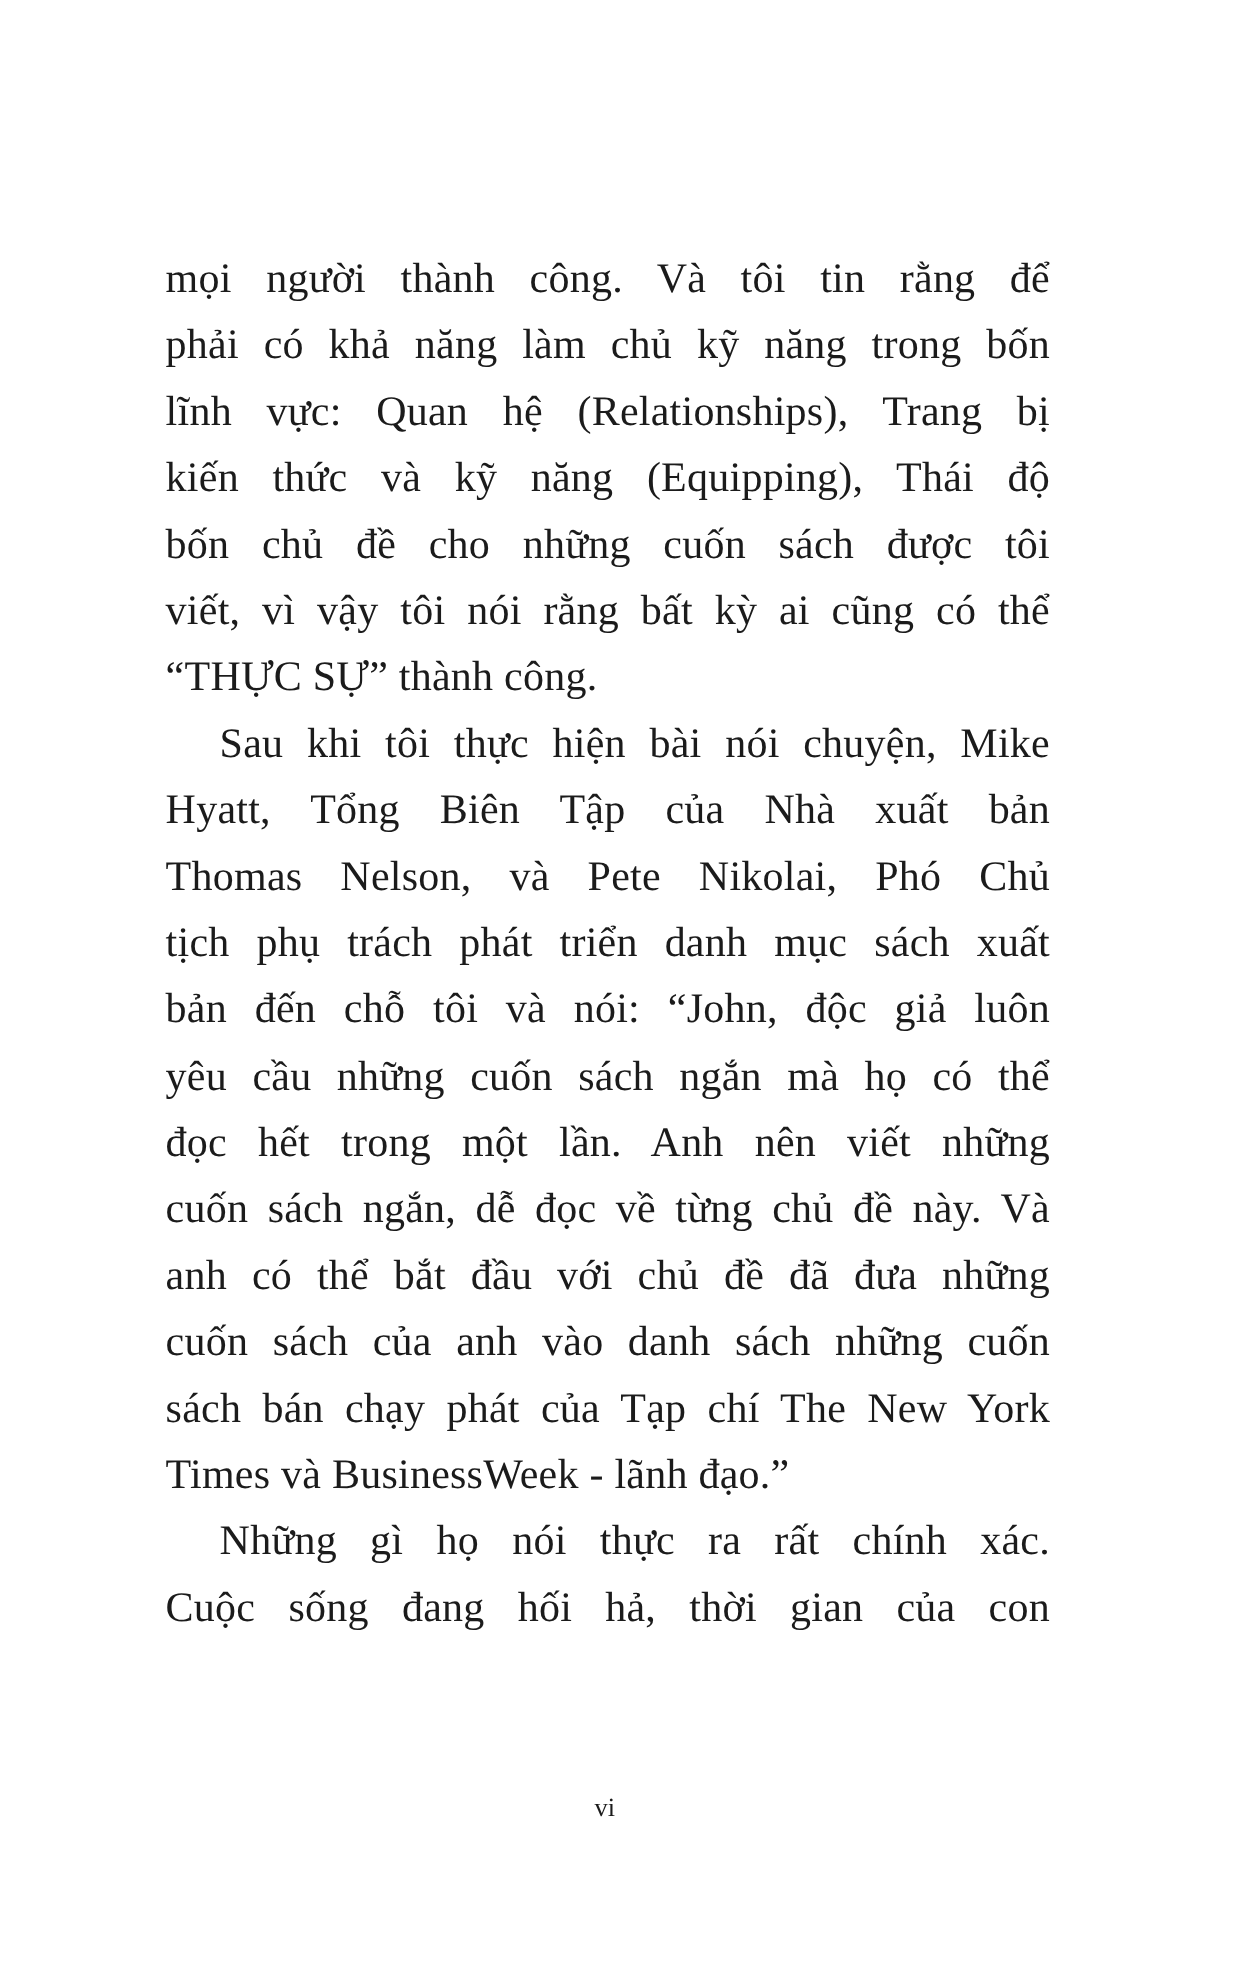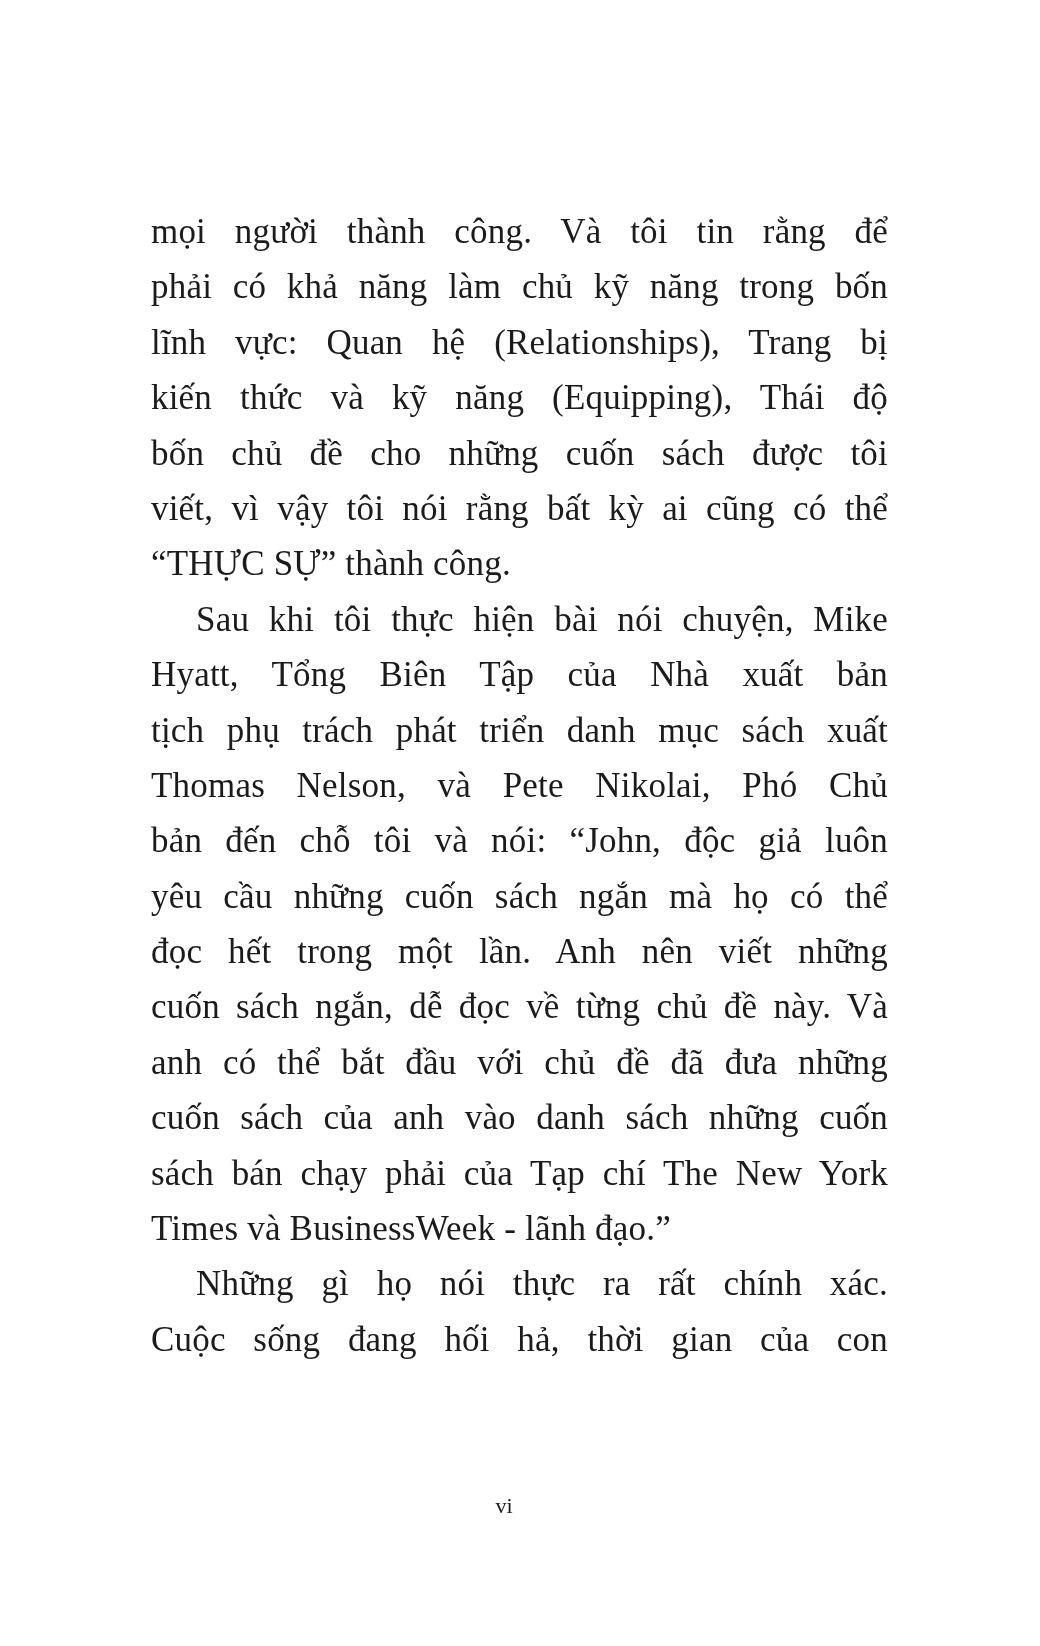--- a/index.html
+++ b/index.html
@@ -11,21 +11,21 @@
     position: relative;
     width: 1040px;
     height: 1646px;
     background: #ffffff;
     overflow: hidden;
     font-family: "Liberation Serif", serif;
     color: #1b1b1b;
   }
   .text-block {
     position: absolute;
-    left: 151px;
+    left: 138px;
     top: 204px;
     width: 737px;
   }
   .line {
     margin: 0;
     padding: 0;
     font-size: 35px;
     line-height: 55.4px;
     height: 55.4px;
     letter-spacing: 0.2px;
@@ -61,27 +61,27 @@
   <main class="text-block">
     <p class="line">mọi người thành công. Và tôi tin rằng để</p>
     <p class="line">phải có khả năng làm chủ kỹ năng trong bốn</p>
     <p class="line">lĩnh vực: Quan hệ (Relationships), Trang bị</p>
     <p class="line">kiến thức và kỹ năng (Equipping), Thái độ</p>
     <p class="line">bốn chủ đề cho những cuốn sách được tôi</p>
     <p class="line">viết, vì vậy tôi nói rằng bất kỳ ai cũng có thể</p>
     <p class="line para-end">“THỰC SỰ” thành công.</p>
     <p class="line indent">Sau khi tôi thực hiện bài nói chuyện, Mike</p>
     <p class="line">Hyatt, Tổng Biên Tập của Nhà xuất bản</p>
+    <p class="line">Thomas Nelson, và Pete Nikolai, Phó Chủ</p>
     <p class="line">tịch phụ trách phát triển danh mục sách xuất</p>
-    <p class="line">Thomas Nelson, và Pete Nikolai, Phó Chủ</p>
     <p class="line">bản đến chỗ tôi và nói: “John, độc giả luôn</p>
     <p class="line">yêu cầu những cuốn sách ngắn mà họ có thể</p>
     <p class="line">đọc hết trong một lần. Anh nên viết những</p>
     <p class="line">cuốn sách ngắn, dễ đọc về từng chủ đề này. Và</p>
     <p class="line">anh có thể bắt đầu với chủ đề đã đưa những</p>
     <p class="line">cuốn sách của anh vào danh sách những cuốn</p>
-    <p class="line"><span>sách bán chạy phải của Tạp chí </span><span class="italic">The New York</span></p>
+    <p class="line"><span>sách bán chạy phát của Tạp chí </span><span class="italic">The New York</span></p>
     <p class="line para-end"><span class="italic">Times</span><span> và </span><span class="italic">BusinessWeek</span><span> - lãnh đạo.”</span></p>
     <p class="line indent">Những gì họ nói thực ra rất chính xác.</p>
     <p class="line">Cuộc sống đang hối hả, thời gian của con</p>
   </main>
   <footer class="page-number">vi</footer>
 </div>
 
 </body></html>

